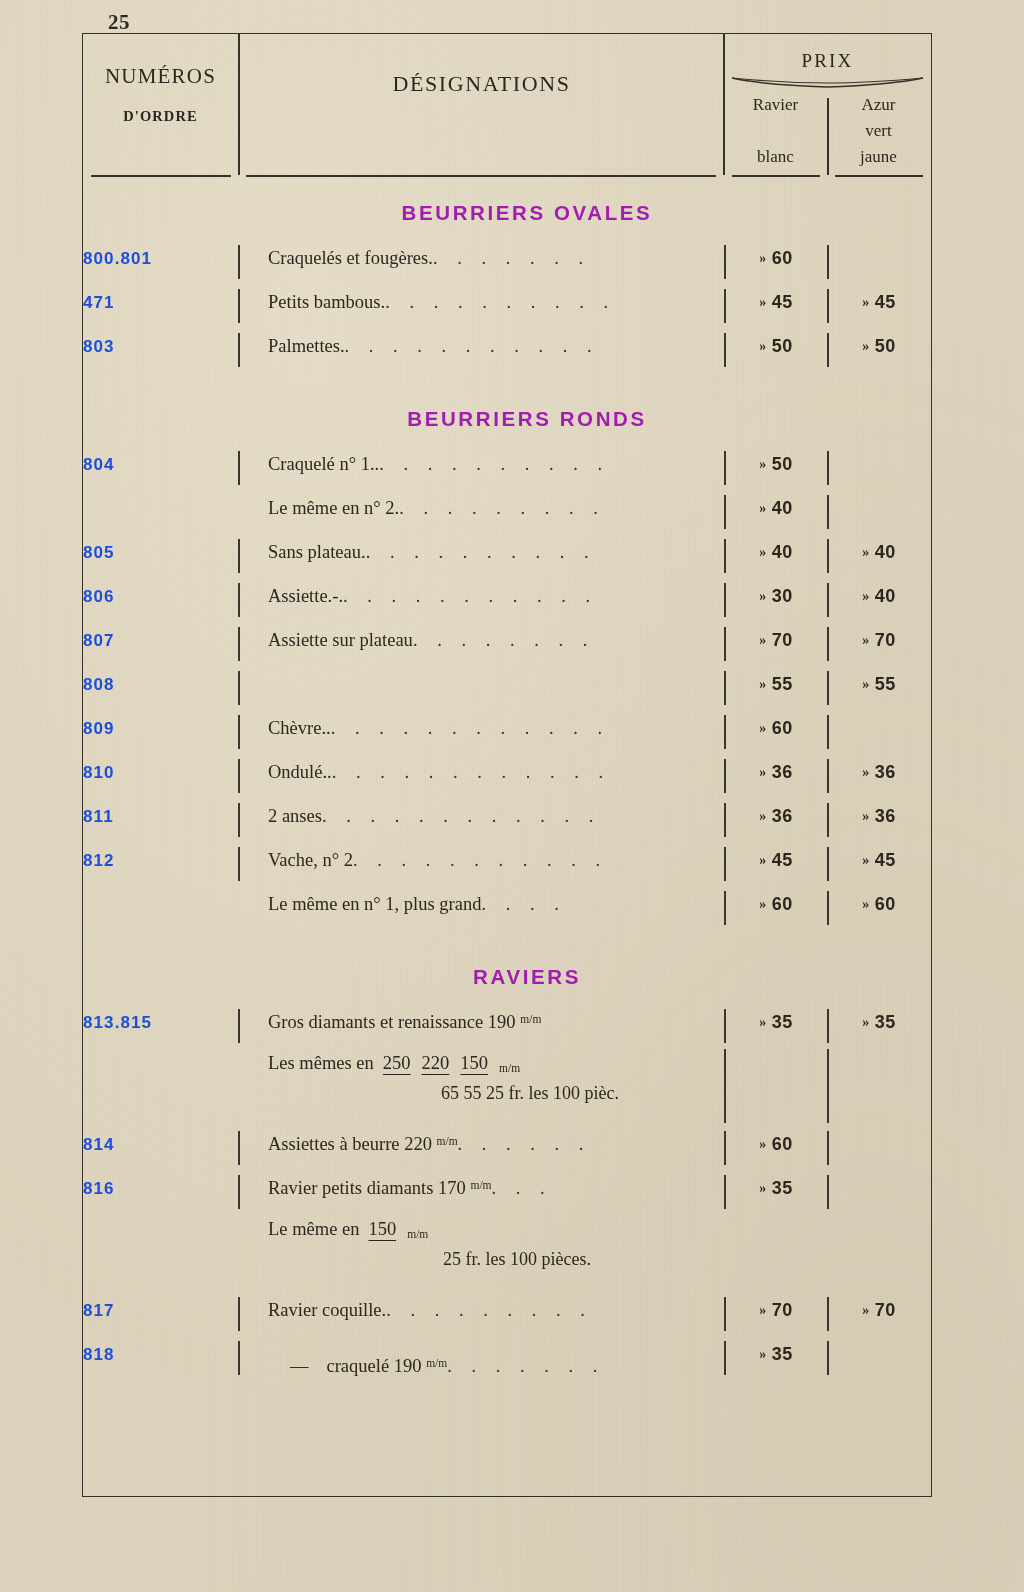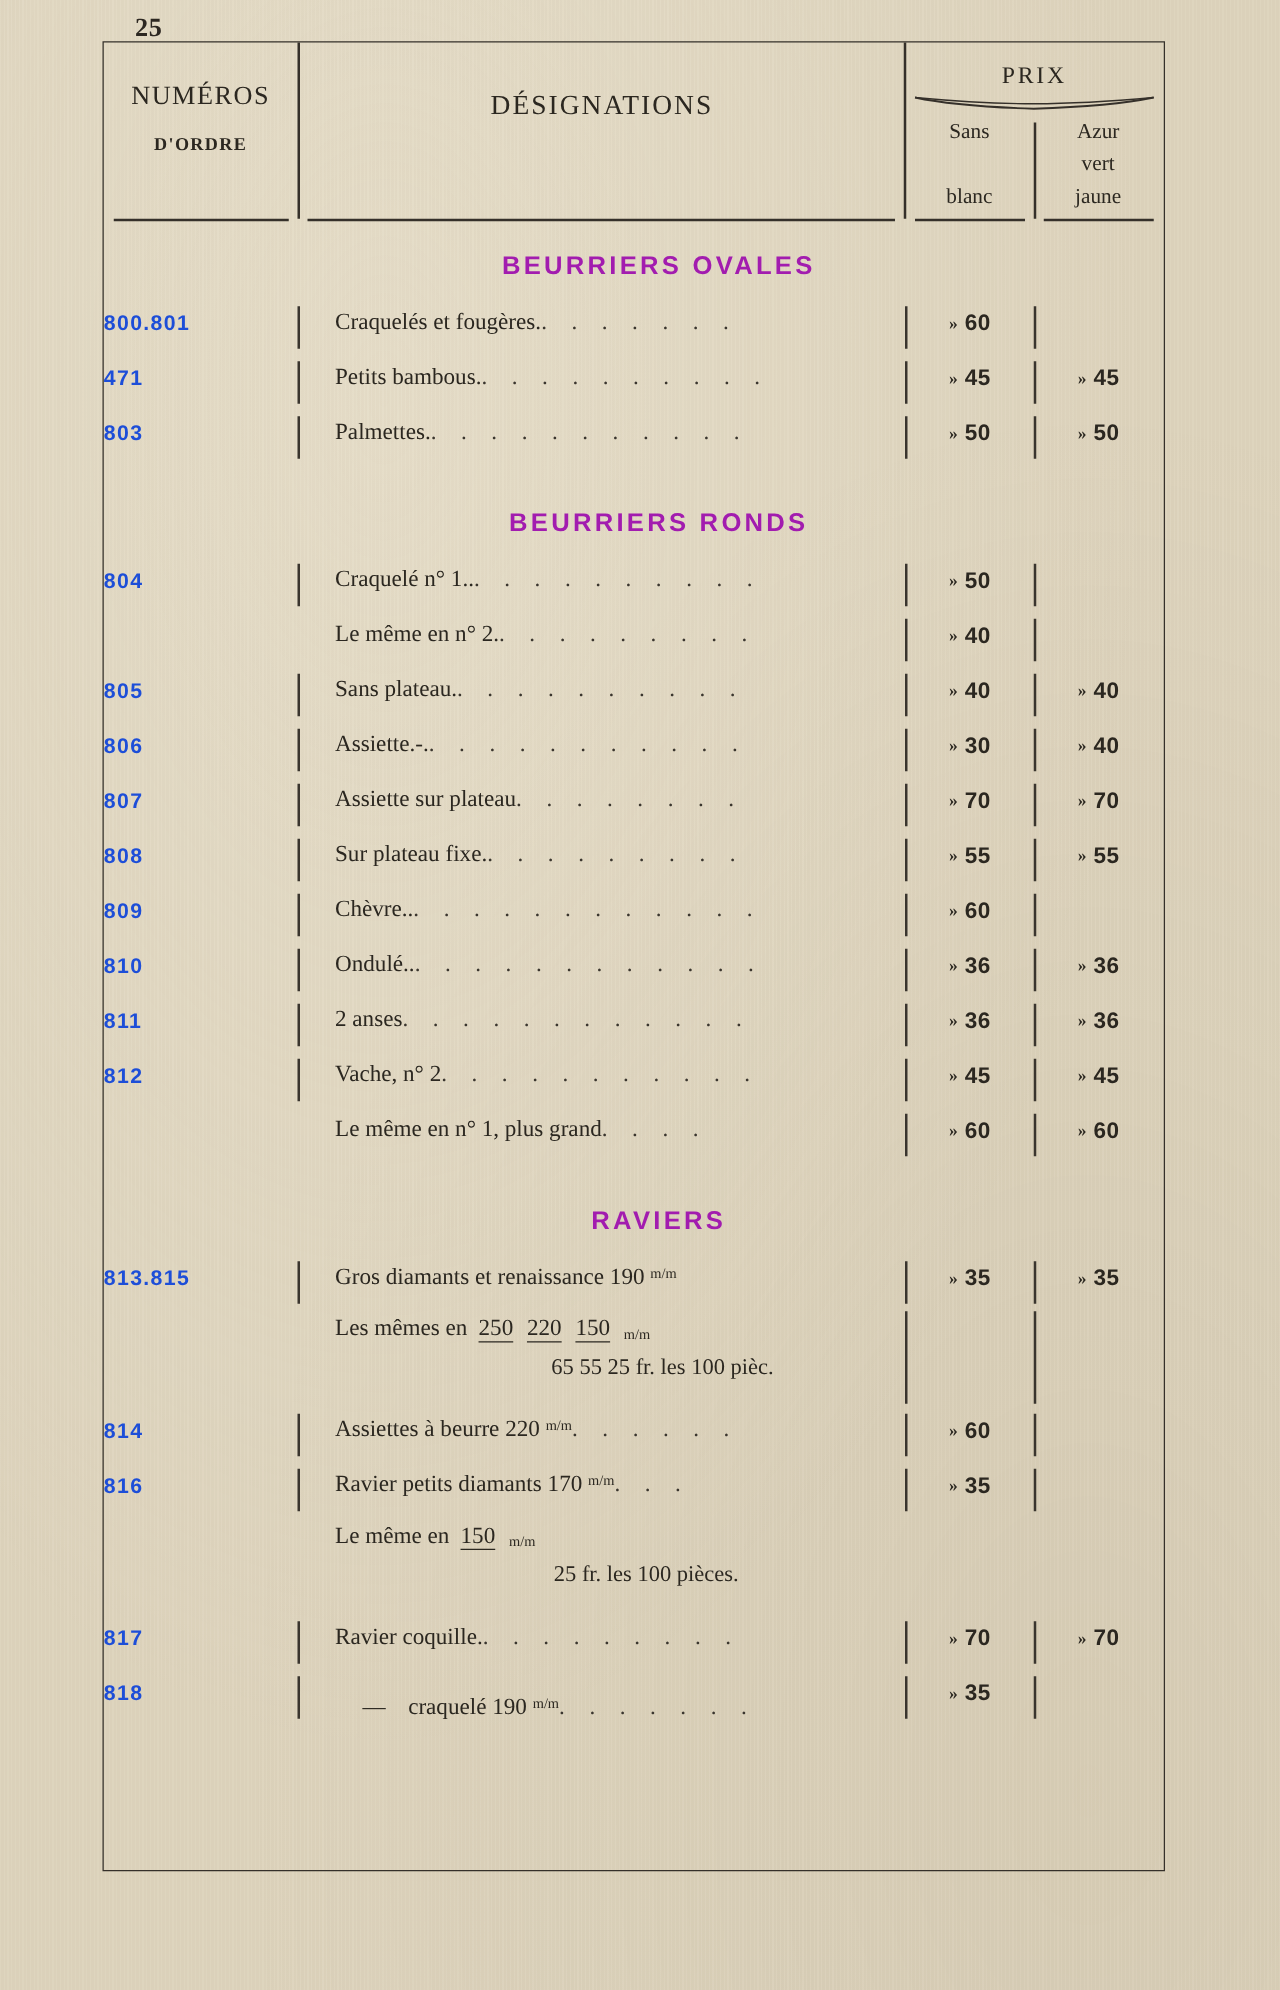--- a/index.html
+++ b/index.html
@@ -306,21 +306,21 @@
     <div class="h-prix">
       <div class="prix-word">PRIX</div>
       <div class="brace-wrap">
         <svg width="196" height="13" viewBox="0 0 196 13">
           <path d="M2 2 C 30 8, 66 10, 97 11 C 128 10, 164 8, 193 2" fill="none" stroke="#35302a" stroke-width="1.5"></path>
           <path d="M2 2 C 34 5, 70 7, 97 7 C 124 7, 160 5, 193 2" fill="none" stroke="#35302a" stroke-width="1.1"></path>
         </svg>
       </div>
       <div class="prix-cols">
         <div class="prix-col verre">
-          <span class="ln">Sans</span>
+          <span class="ln">Ravier</span>
           <span class="ln blank">x</span>
           <span class="ln">blanc</span>
         </div>
         <div class="prix-col azur">
           <span class="ln">Azur</span>
           <span class="ln">vert</span>
           <span class="ln">jaune</span>
         </div>
       </div>
     </div>
@@ -424,21 +424,20 @@
       <div class="desc"><span>Assiette sur plateau</span><span class="leader">. . . . . . . .</span></div>
       <div class="bar-a"></div>
       <div class="price p1"><span class="gm">»</span><span>70</span></div>
       <div class="bar-b"></div>
       <div class="price p2"><span class="gm">»</span><span>70</span></div>
     </div>
 
     <div class="row">
       <div class="num">808</div>
       <div class="tick"></div>
-      <div class="desc"><span>Sur plateau  fixe.</span><span class="leader">. . . . . . . . .</span></div>
       <div class="bar-a"></div>
       <div class="price p1"><span class="gm">»</span><span>55</span></div>
       <div class="bar-b"></div>
       <div class="price p2"><span class="gm">»</span><span>55</span></div>
     </div>
 
     <div class="row">
       <div class="num">809</div>
       <div class="tick"></div>
       <div class="desc"><span>Chèvre..</span><span class="leader">. . . . . . . . . . . .</span></div>

